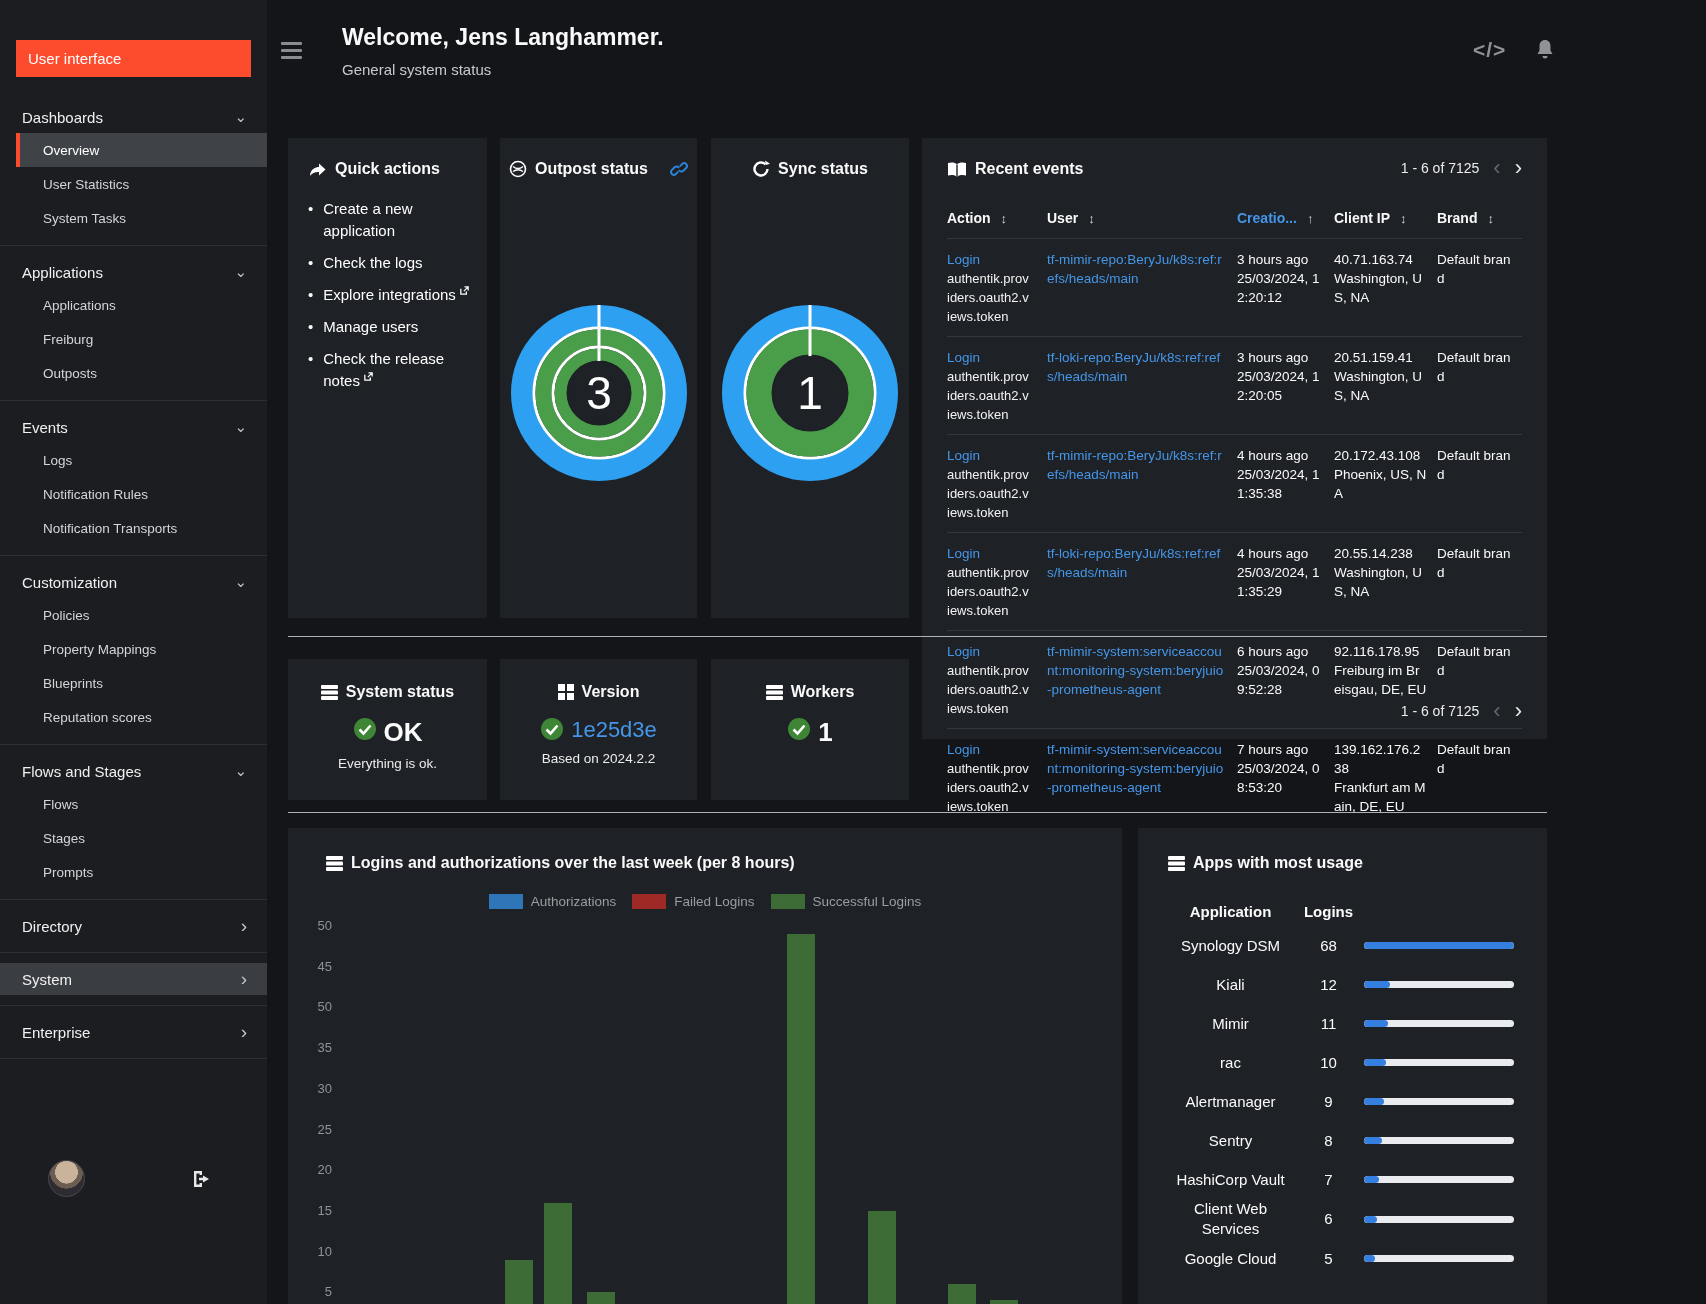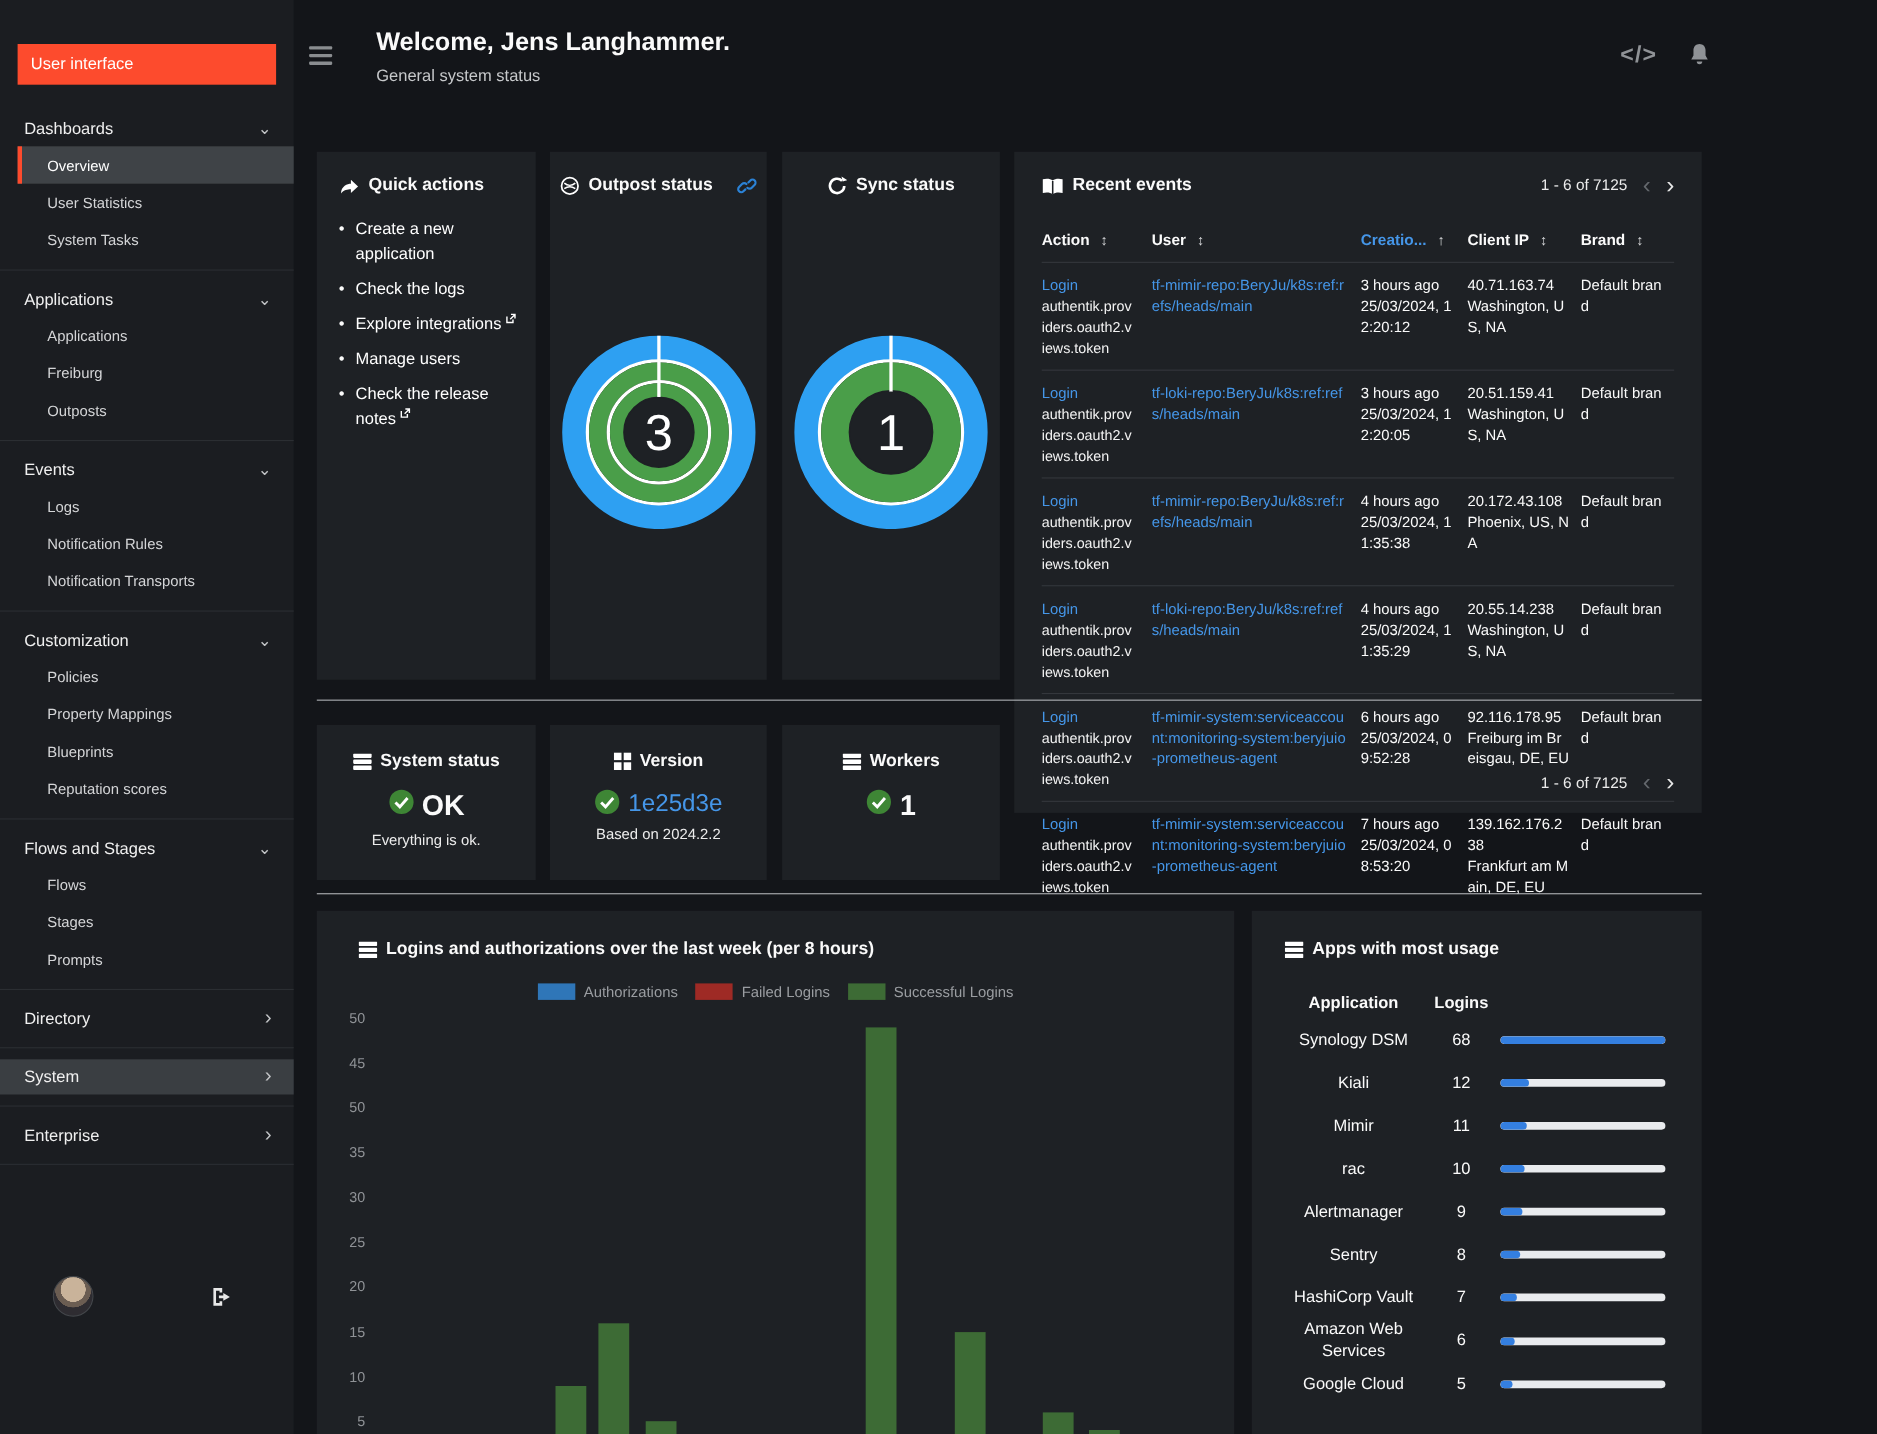--- a/index.html
+++ b/index.html
@@ -630,21 +630,21 @@
           <div class="apps-grid app-row">
             <div class="app-name">HashiCorp Vault</div>
             <div class="app-count">7</div>
             <div>
               <div class="prog-track">
                 <div class="prog-fill" style="width: 10.2941%;"></div>
               </div>
             </div>
           </div>
           <div class="apps-grid app-row">
-            <div class="app-name">Amazon Web Services</div>
+            <div class="app-name">Client Web Services</div>
             <div class="app-count">6</div>
             <div>
               <div class="prog-track">
                 <div class="prog-fill" style="width: 8.82353%;"></div>
               </div>
             </div>
           </div>
           <div class="apps-grid app-row">
             <div class="app-name">Google Cloud</div>
             <div class="app-count">5</div>

